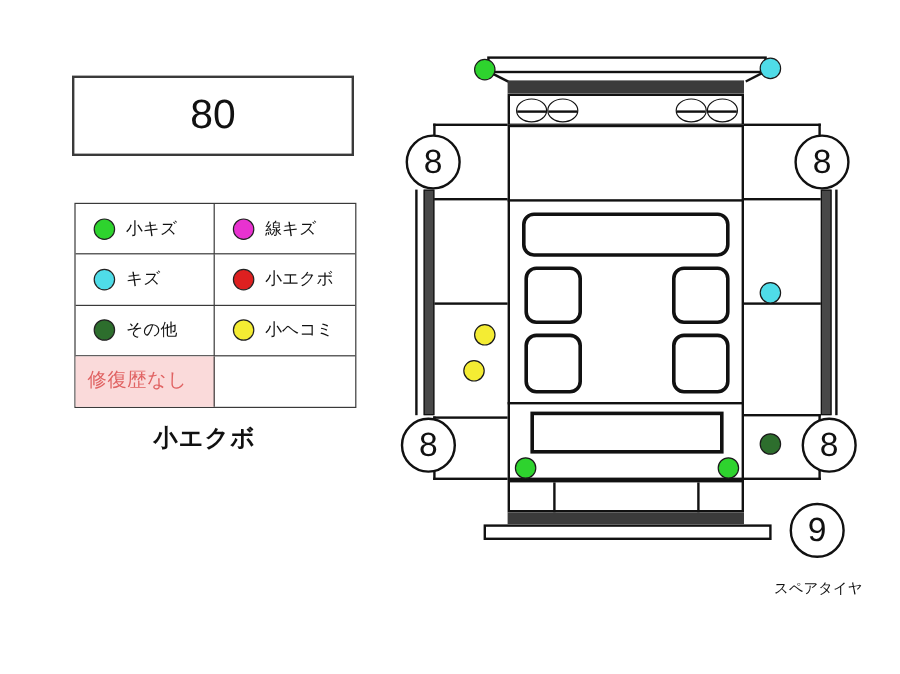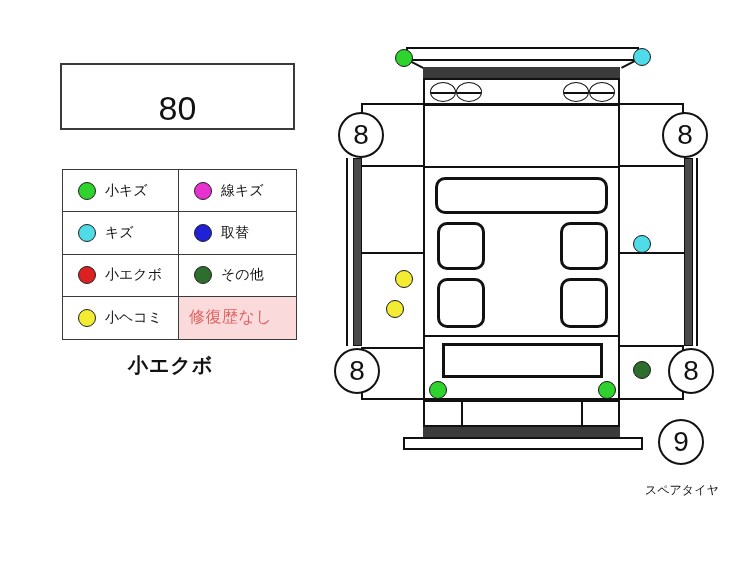--- a/index.html
+++ b/index.html
@@ -3,21 +3,21 @@
 <meta charset="utf-8">
 <style>
   * { margin:0; padding:0; box-sizing:border-box; }
   html,body { background:#ffffff; }
   body { font-family:"Liberation Sans","DejaVu Sans",sans-serif; color:#111; }
   .stage { position:relative; width:750px; height:562px; background:#fff; overflow:hidden; }
   .abs { position:absolute; }
 
   
   .score-box { left:60px; top:63px; width:235px; height:67px; border:2px solid #3a3a3a;
-               display:flex; align-items:flex-end; justify-content:center;
+               display:flex; align-items:center; justify-content:center;
                font-size:34px; color:#111; }
   .legend { left:62px; top:153px; width:235px; height:171px; border:1px solid #3a3a3a;
             display:grid; grid-template-columns:116px 117px; grid-template-rows:repeat(4,1fr);margin-top:16px; }
   .legend-cell { border-right:1px solid #3a3a3a; border-bottom:1px solid #3a3a3a;
                  display:flex; align-items:center; padding-left:15px; gap:9px; font-size:14px; }
   .legend-cell:nth-child(2n) { border-right:none; }
   .legend-cell:nth-child(7), .legend-cell:nth-child(8) { border-bottom:none; }
   .legend-dot { width:18px; height:18px; border-radius:50%; border:1.5px solid #222; flex:0 0 auto; }
   .repair-cell { font-size:16px; padding-left:10px; letter-spacing:0.5px;text-align:right; }
   .section-title { left:128px; top:352px; font-size:20px; font-weight:bold; letter-spacing:1px; }
@@ -57,24 +57,20 @@
       <span class="legend-dot" style="background-color: rgb(46, 211, 46);"></span>
       <span>小キズ</span>
     </div>
     <div class="legend-cell">
       <span class="legend-dot" style="background-color: rgb(232, 50, 208);"></span>
       <span>線キズ</span>
     </div>
     <div class="legend-cell">
       <span class="legend-dot" style="background-color: rgb(79, 220, 232);"></span>
       <span>キズ</span>
-    </div>
-    <div class="legend-cell">
-      <span class="legend-dot" style="background-color: rgb(32, 32, 214);"></span>
-      <span>取替</span>
     </div>
     <div class="legend-cell">
       <span class="legend-dot" style="background-color: rgb(221, 32, 32);"></span>
       <span>小エクボ</span>
     </div>
     <div class="legend-cell">
       <span class="legend-dot" style="background-color: rgb(45, 110, 45);"></span>
       <span>その他</span>
     </div>
     <div class="legend-cell">

